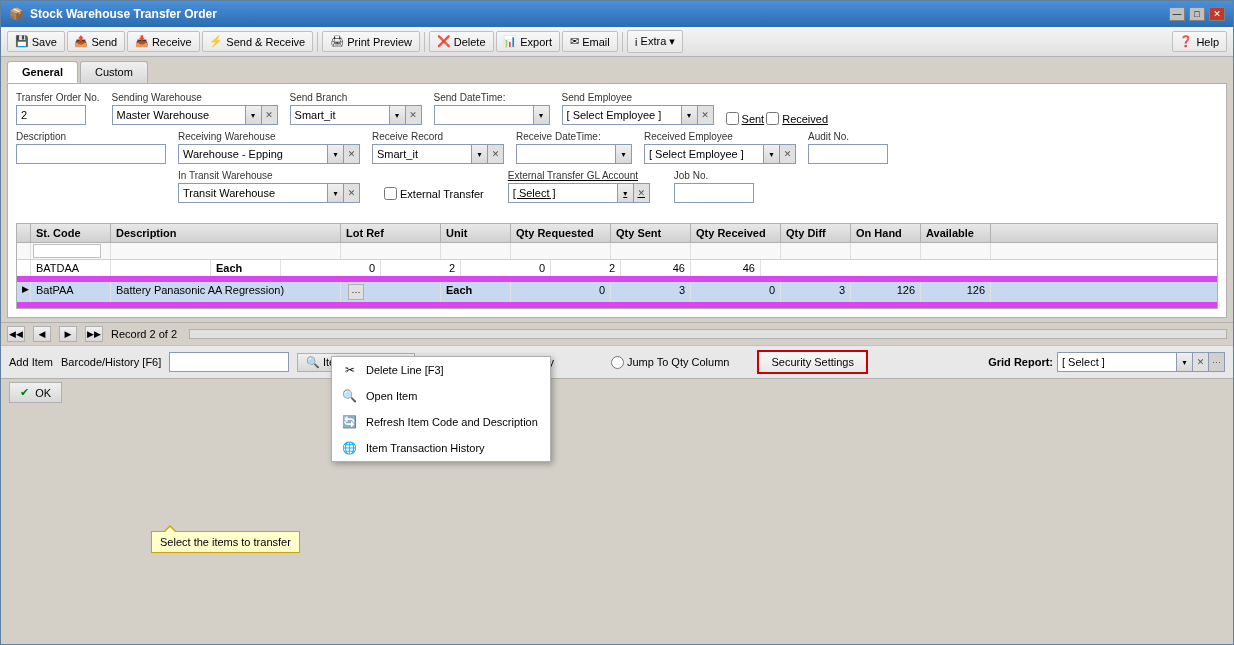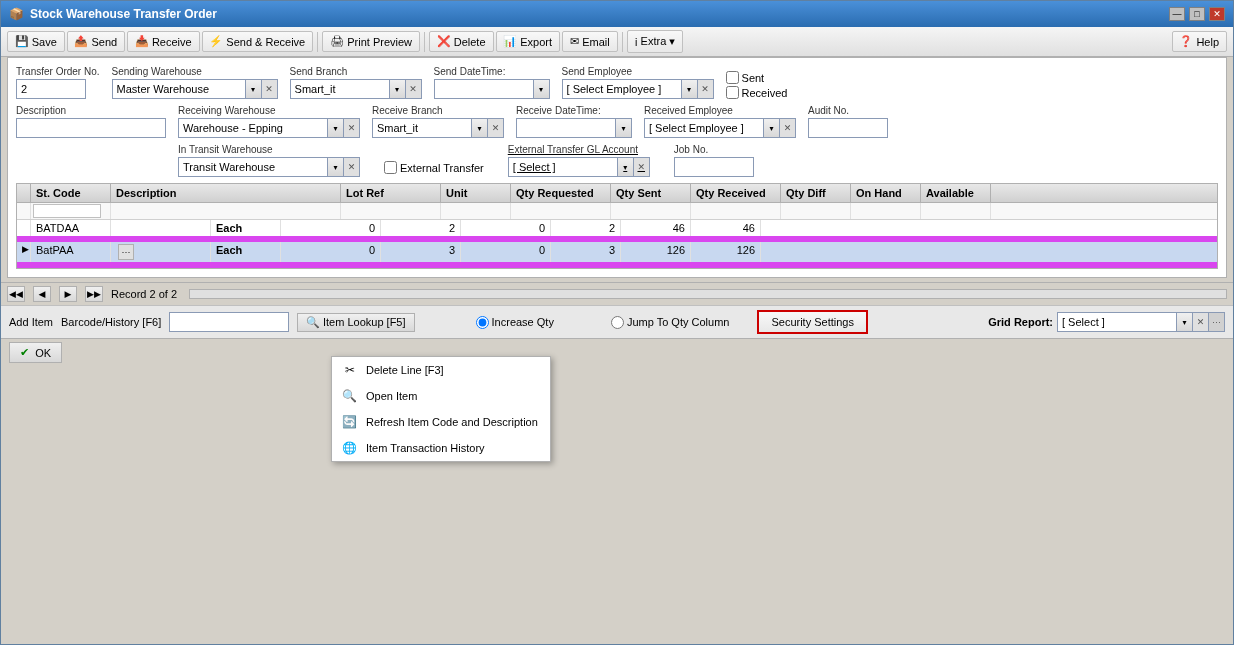--- a/index.html
+++ b/index.html
@@ -125,26 +125,26 @@
     }
     .combo-clear {
       border: 1px solid #8a9ab5;
       border-left: none;
       background: #e0e0e0;
       width: 16px; height: 20px;
       display: flex; align-items: center; justify-content: center;
       cursor: pointer; font-size: 9px; color: #555;
     }
 
-    .checkboxes { display: flex; flex-direction: column; gap: 2px; margin-top: 2px; }
+    .checkboxes { display: flex; gap: 2px; margin-top: 2px; text-decoration: underline; }
     .checkbox-row { display: flex; align-items: center; gap: 3px; font-size: 11px; }
 
     .grid-container {
       border: 1px solid #b0b0b0;
-      margin-top: 6px;
+      margin-top: 20px;
       overflow: hidden;
     }
     .grid-header {
       display: flex;
       background: linear-gradient(to bottom, #e8e8e8, #d0d0d0);
       border-bottom: 1px solid #b0b0b0;
     }
     .grid-header-cell {
       border-right: 1px solid #b0b0b0;
       padding: 3px 5px;
@@ -375,20 +375,24 @@
     <button class="toolbar-btn">
       <span>ℹ</span>
       <span>Extra ▾</span>
     </button>
     <button class="help-btn">
       <span>❓</span>
       <span>Help</span>
     </button>
   </div>
 
+  <div class="tabs">
+    <div class="tab active">General</div>
+    <div class="tab">Custom</div>
+  </div>
 
   <div class="content-area">
 
     <div class="form-section" style="align-items:flex-end;">
       <div class="form-group">
         <span class="form-label">Transfer Order No.</span>
         <input type="text" class="form-input form-input-small" value="2" style="">
       </div>
       <div class="form-group">
         <span class="form-label">Sending Warehouse</span>
@@ -440,21 +444,21 @@
       </div>
       <div class="form-group">
         <span class="form-label">Receiving Warehouse</span>
         <div class="combo-wrapper">
           <input type="text" class="combo-input" style="width: 150px;" value="Warehouse - Epping">
           <div class="combo-arrow">▾</div>
           <div class="combo-clear">✕</div>
         </div>
       </div>
       <div class="form-group">
-        <span class="form-label">Receive Branch</span>
+        <span class="form-label">Receive Record</span>
         <div class="combo-wrapper">
           <input type="text" class="combo-input" style="width: 100px;" value="Smart_it">
           <div class="combo-arrow">▾</div>
           <div class="combo-clear">✕</div>
         </div>
       </div>
       <div class="form-group">
         <span class="form-label">Receive DateTime:</span>
         <div class="combo-wrapper">
           <input type="text" class="combo-input" style="width: 100px;" value="">
@@ -545,20 +549,21 @@
         <div class="grid-cell col-qtysent" style="text-align:right;">2</div>
         <div class="grid-cell col-qtyrec" style="text-align:right;">0</div>
         <div class="grid-cell col-qtydiff" style="text-align:right;">2</div>
         <div class="grid-cell col-onhand" style="text-align:right;">46</div>
         <div class="grid-cell col-avail" style="text-align:right;">46</div>
       </div>
 
       <div class="grid-row context-row">
         <div class="grid-cell" style="width:14px; font-size:9px;">▶</div>
         <div class="grid-cell col-stcode">BatPAA</div>
+        <div class="grid-cell col-desc">Battery Panasonic AA Regression)</div>
         <div class="grid-cell col-lotref" style="display:flex; align-items:center;">
           <span></span>
           <div style="width:16px; height:16px; border:1px solid #b0b0b0; background:#e0e0e0; display:flex; align-items:center; justify-content:center; font-size:9px; cursor:pointer; margin-left:2px;">···</div>
         </div>
         <div class="grid-cell col-unit bold">Each</div>
         <div class="grid-cell col-qtyreq" style="text-align:right;">0</div>
         <div class="grid-cell col-qtysent" style="text-align:right;">3</div>
         <div class="grid-cell col-qtyrec" style="text-align:right;">0</div>
         <div class="grid-cell col-qtydiff" style="text-align:right;">3</div>
         <div class="grid-cell col-onhand" style="text-align:right;">126</div>
@@ -629,14 +634,17 @@
     </div>
   </div>
 
   <div class="ok-bar">
     <button class="ok-btn">
       <span style="color:green;">✔</span>
       <span style="margin-left:2px;">OK</span>
     </button>
   </div>
 
+  <div class="tooltip-bubble">
+    <span>Select the items to transfer</span>
+  </div>
 
 </div>
 
 </body></html>

